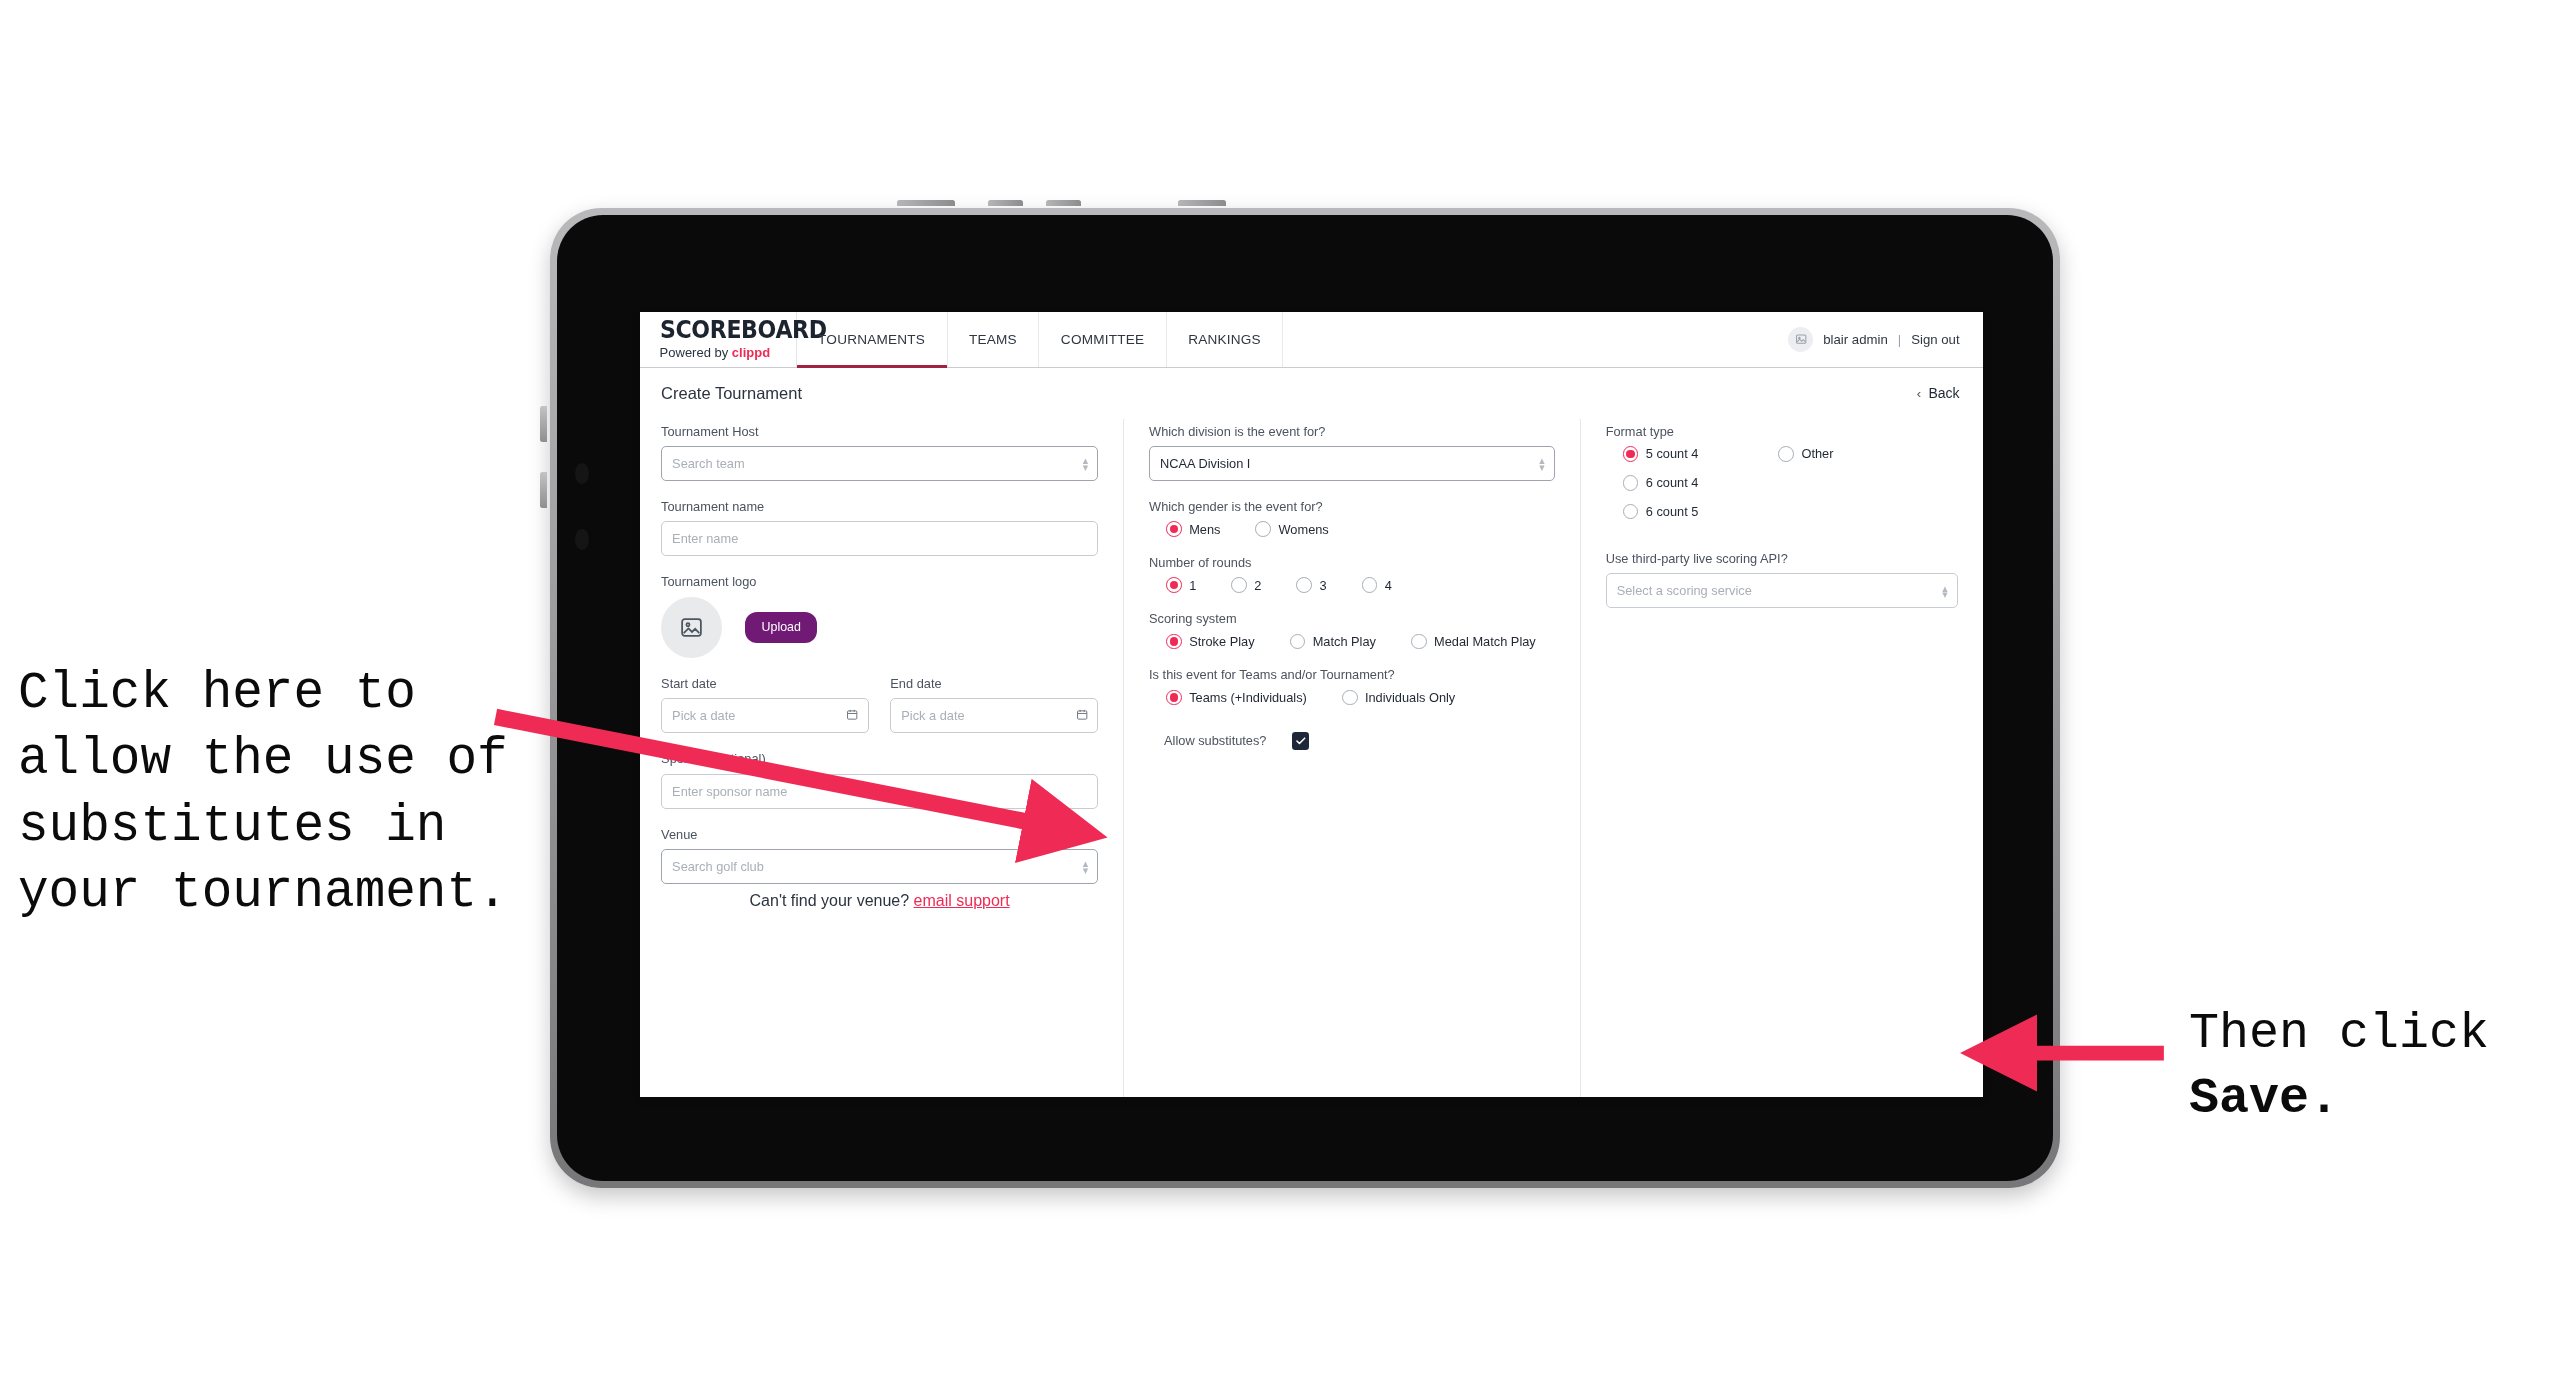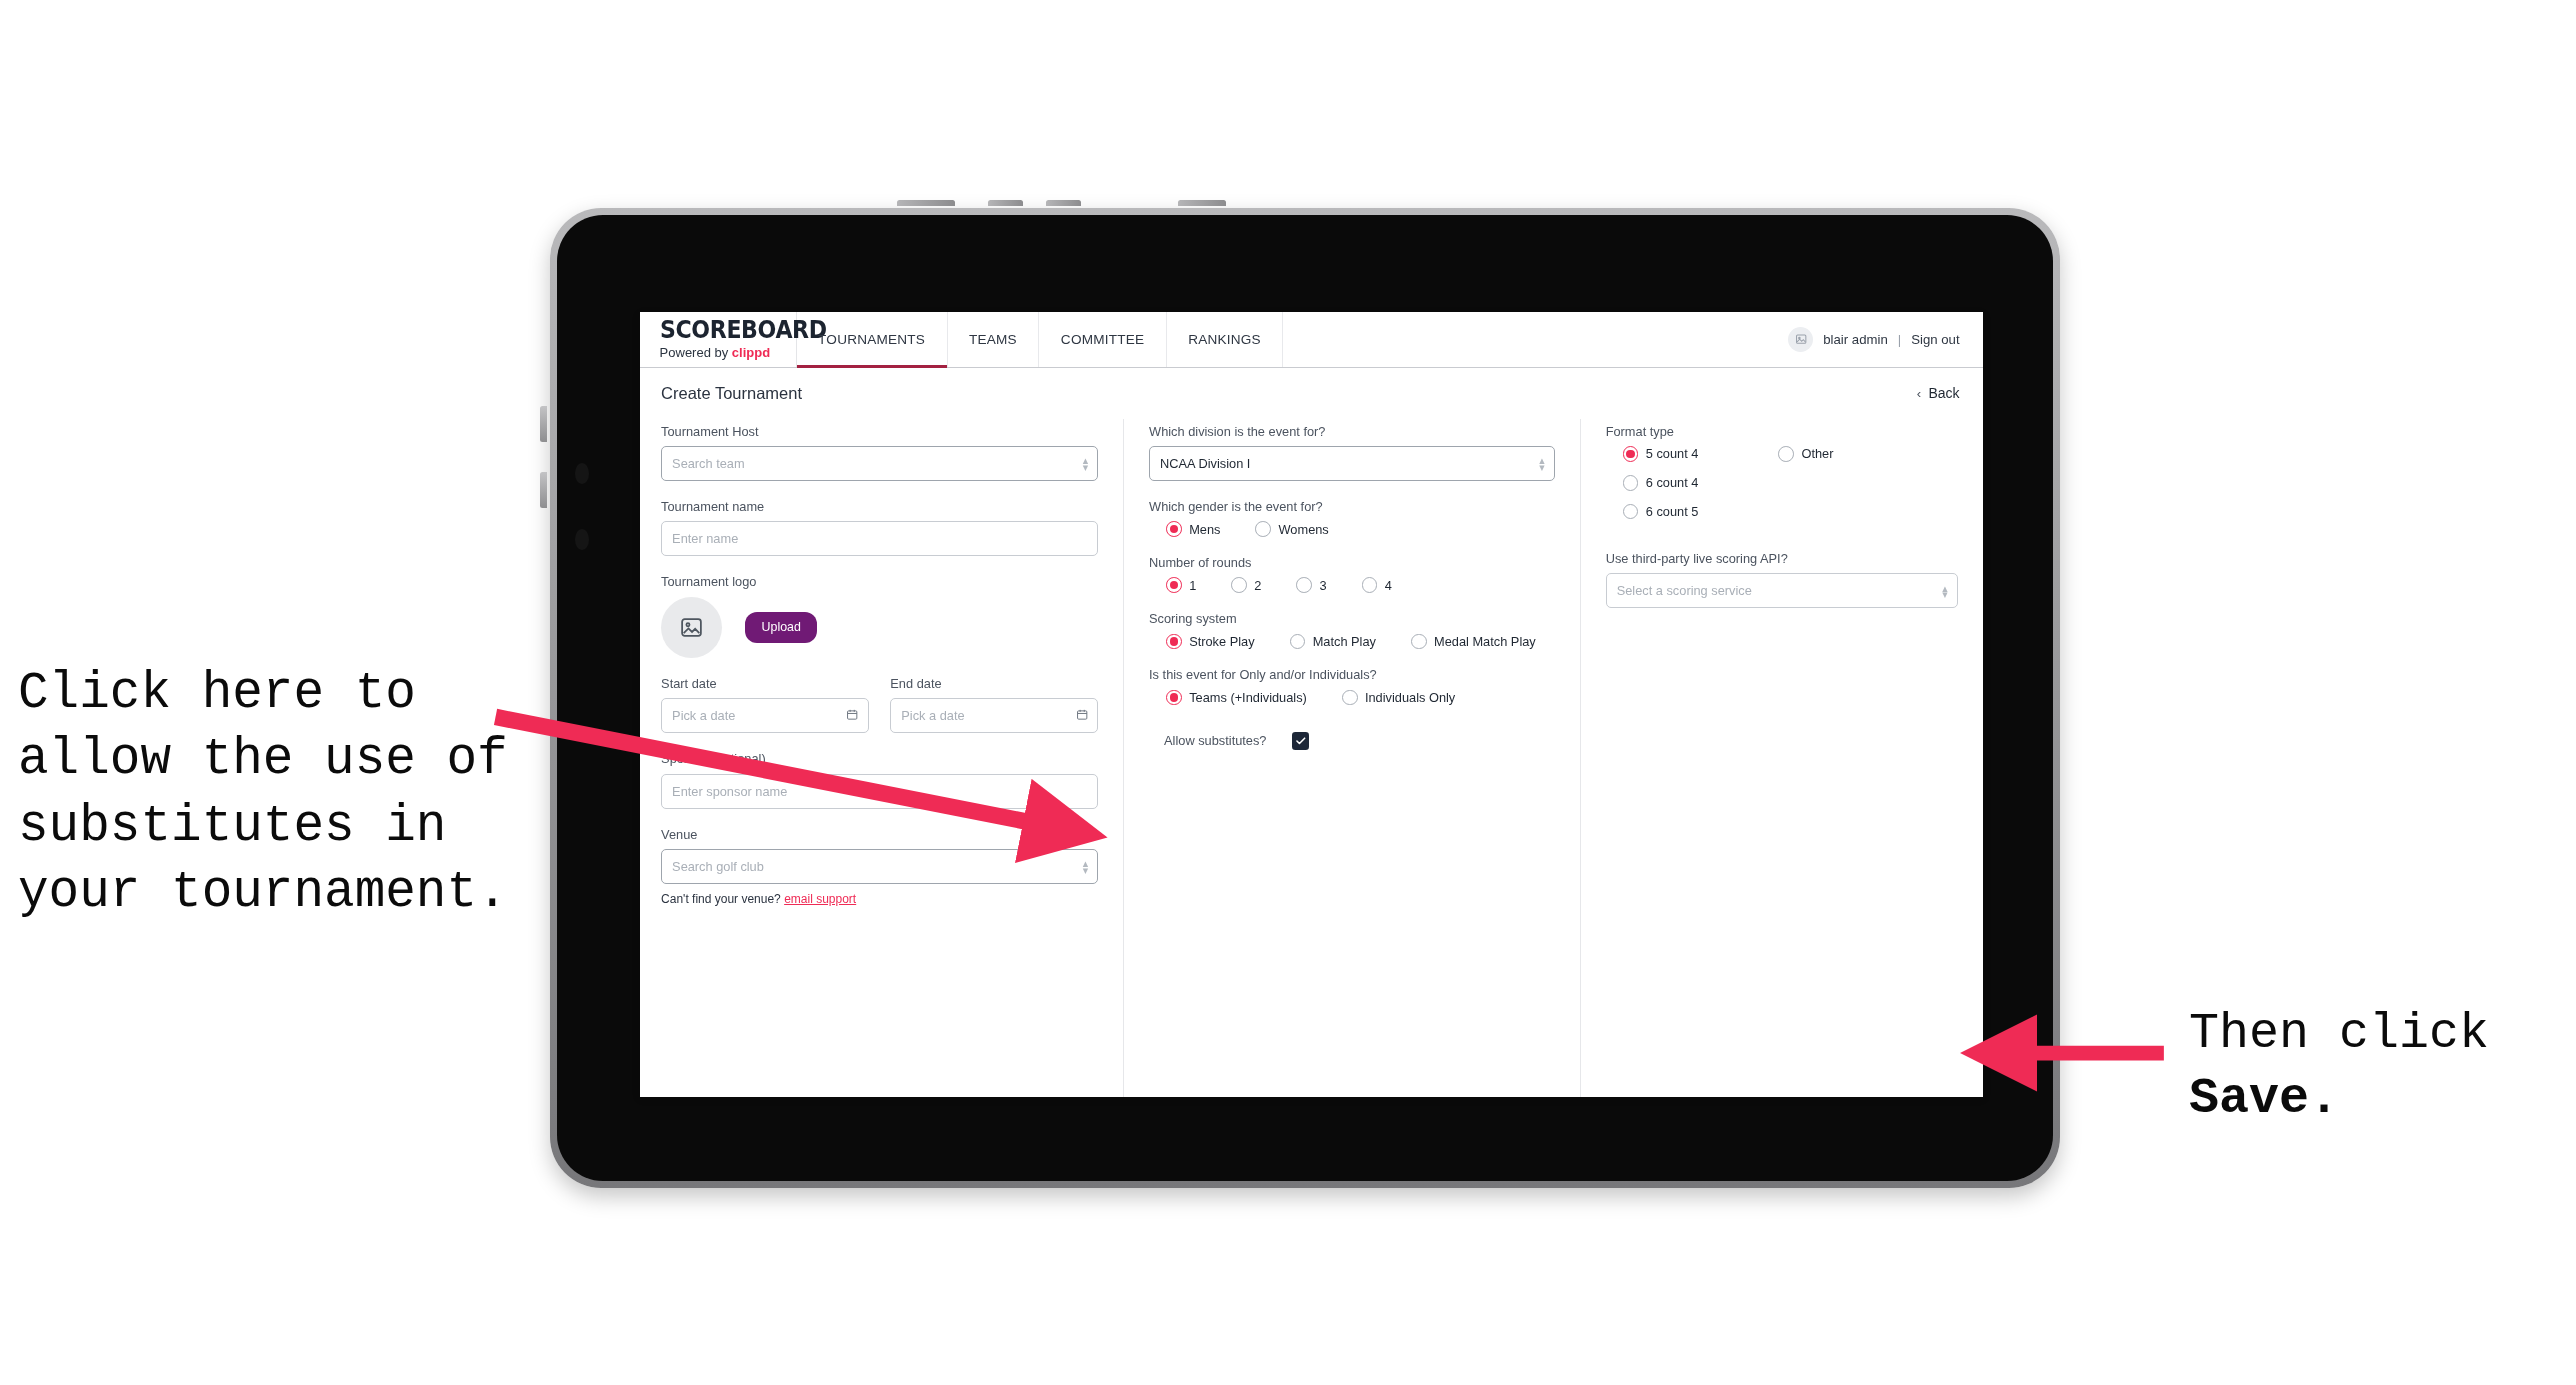--- a/index.html
+++ b/index.html
@@ -182,22 +182,22 @@
     background: #701a75; color:#fff;
     font-size: 12.4px;
     padding: 8.3px 16.5px; border-radius: 12px;
     cursor:pointer;
   }
 
   .date-row { display:flex; gap: 21.5px; }
   .date-col { flex:1; }
 
   .help-line {
-    text-align: left;
-    font-size: 12px; color:#2b3340;
+    text-align: center;
+    font-size: 16px; color:#2b3340;
     margin-top: 8.3px;
   }
   .help-line a { color:#ef2b55; text-decoration: underline; cursor:pointer; }
 
   
   .radio-row { display:flex; align-items:center; flex-wrap: wrap; gap: 6.6px 18px; margin-bottom: 3.3px; }
   .radio-opt { display:flex; align-items:center; gap: 7.4px; cursor:pointer; font-size: 12.8px; color:#1f2732;padding-left:17px; }
   .radio {
     width: 15.7px; height:15.7px; border-radius:50%;
     border: 1.3px solid #a8aeb6; background:#fff;
@@ -448,21 +448,21 @@
                   <span>Match Play</span>
                 </div>
                 <div class="radio-opt">
                   <span class="radio"></span>
                   <span>Medal Match Play</span>
                 </div>
               </div>
             </div>
 
             <div class="field">
-              <span class="flabel">Is this event for Only and/or Individuals?</span>
+              <span class="flabel">Is this event for Teams and/or Tournament?</span>
               <div class="radio-row">
                 <div class="radio-opt">
                   <span class="radio on"></span>
                   <span>Teams (+Individuals)</span>
                 </div>
                 <div class="radio-opt">
                   <span class="radio"></span>
                   <span>Individuals Only</span>
                 </div>
               </div>

